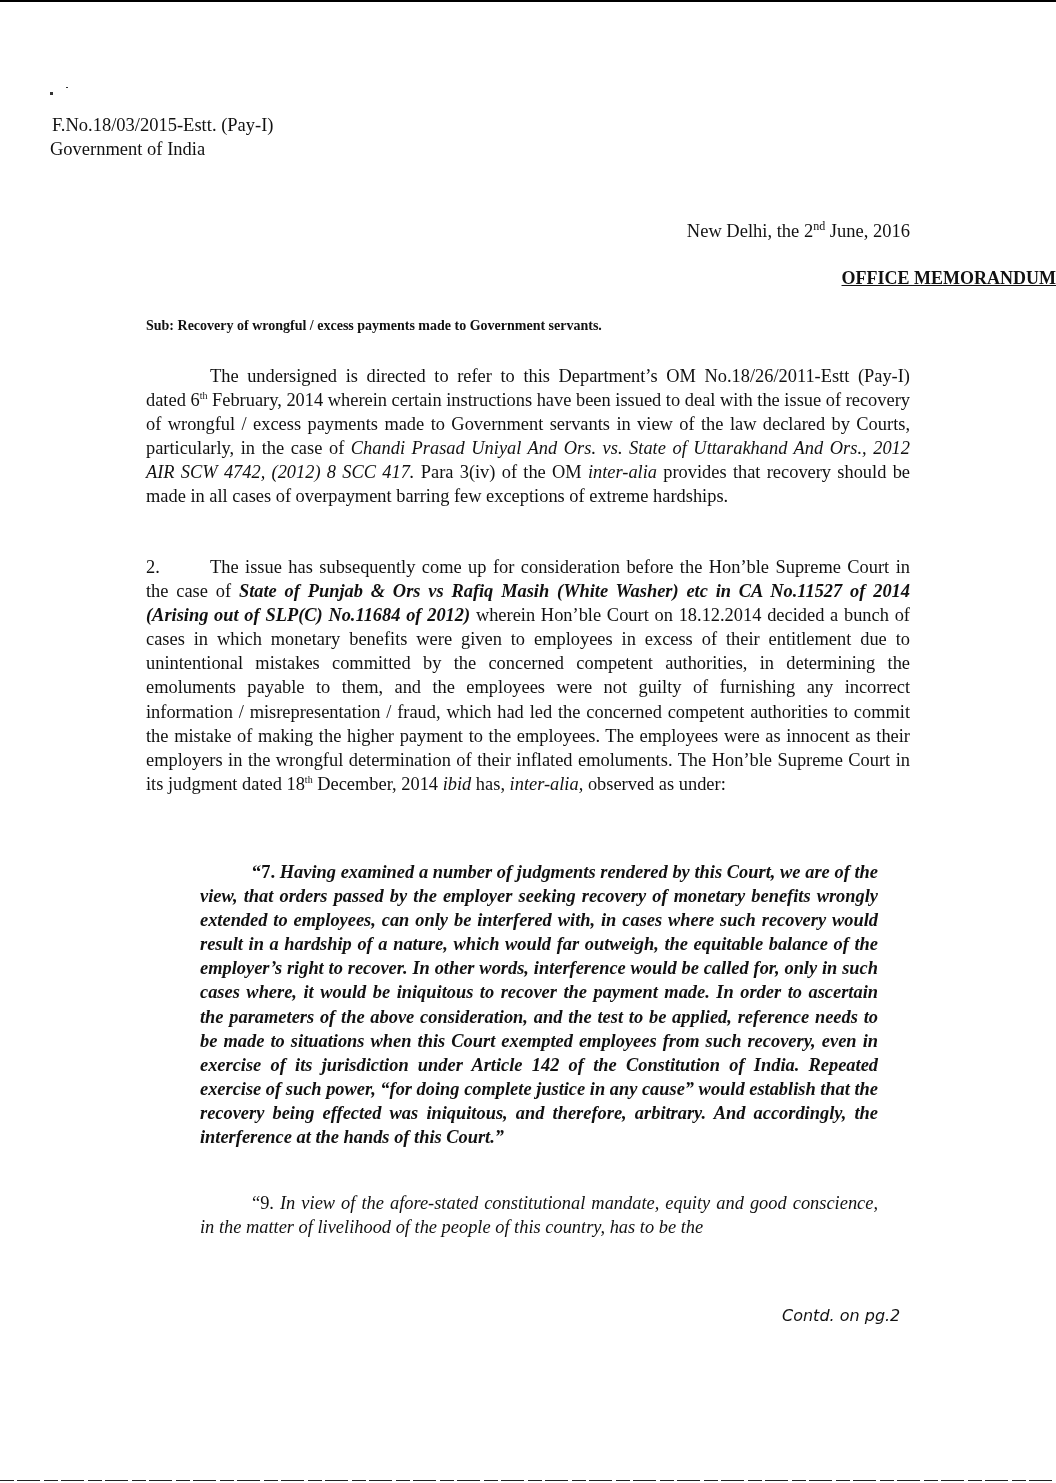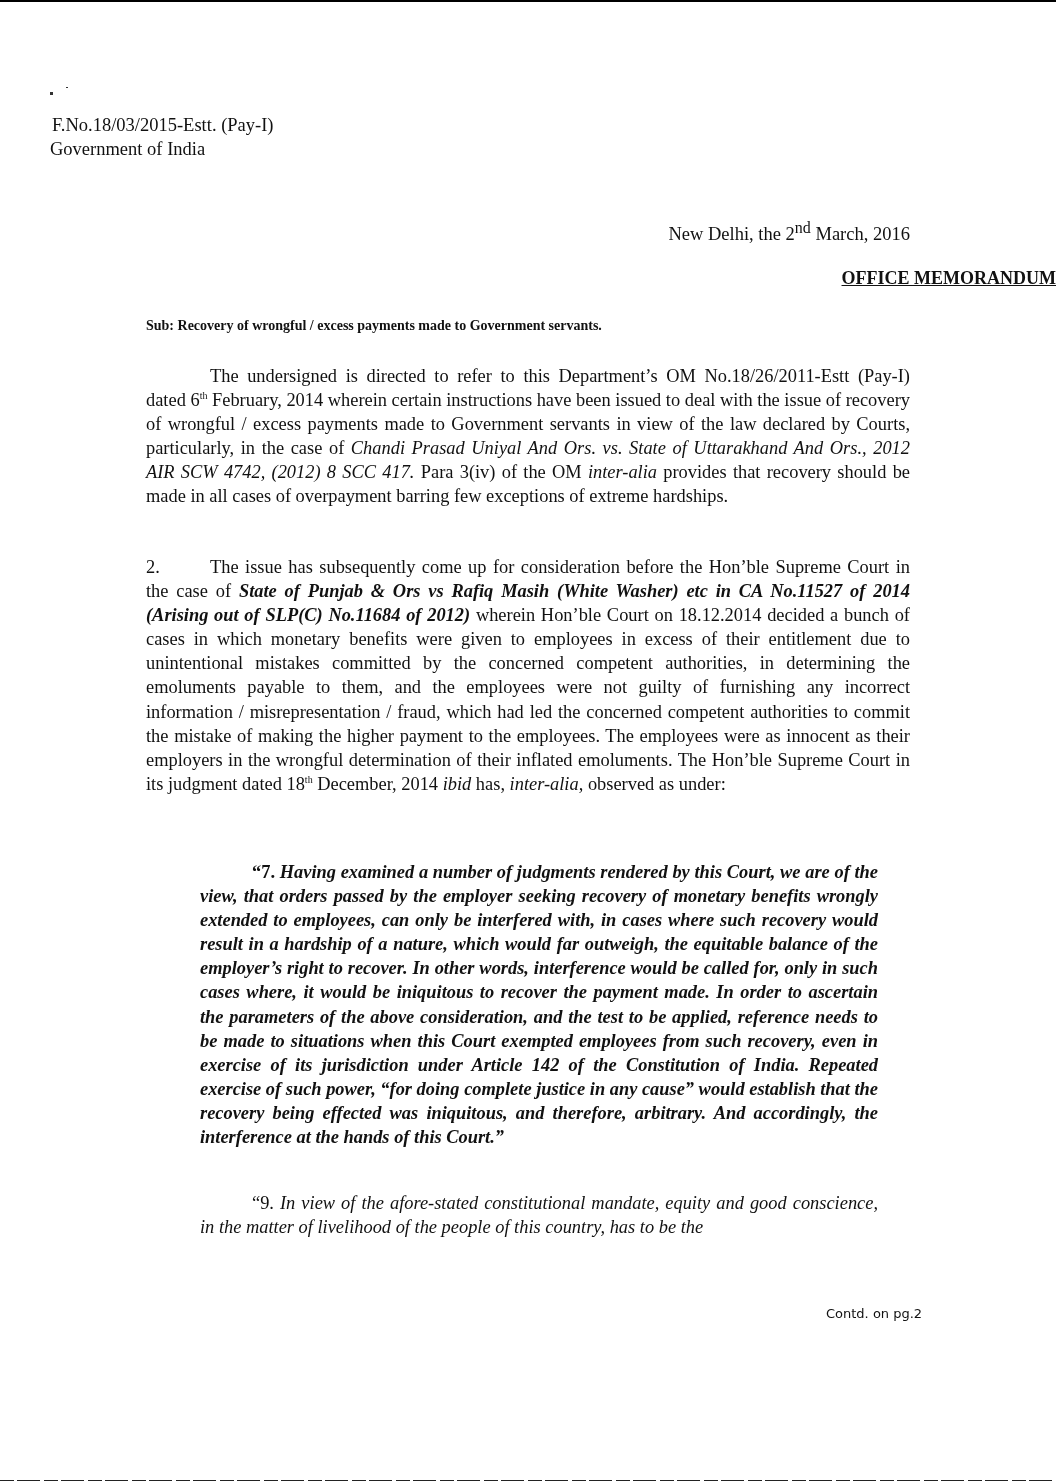--- a/index.html
+++ b/index.html
@@ -10,54 +10,54 @@
                    background: repeating-linear-gradient(90deg, #222 0 14px, #fff 14px 17px, #222 17px 40px, #fff 40px 44px); }
     .speck { position: absolute; background: #333; }
     .header { position: absolute; top: 113px; left: 0; width: 1056px; text-align: left;
               font-size: 18.5px; line-height: 24.3px; margin-left: 22px; }
     .header .line { display: block; }
     .header .l3 { margin-left: 28px; }
     .header .l1 { margin-left: 30px; }
     .header .l2 { margin-left: 28px; }
     .header .l4 { margin-left: 30px; }
     .date { position: absolute; top: 219px; right: 146px; font-size: 18.5px; }
-    .date sup { font-size: 16px; }
+    .date sup { font-size: 12px; }
     .om-title { position: absolute; top: 268px; left: 0; width: 1056px; text-align: right;
                 font-weight: bold; font-size: 18px; text-decoration: underline; padding-left: 72px; box-sizing: border-box; }
     .subject { position: absolute; top: 318px; left: 146px; font-weight: bold; font-size: 14px;
                font-family: "Liberation Serif", serif; }
     .para { position: absolute; left: 146px; width: 764px; font-size: 18.4px; line-height: 24.1px;
             text-align: justify; }
     .para .indent { display: inline-block; width: 64px; }
     .para sup { font-size: 10px; line-height: 0; }
     .p1 { top: 364px; }
     .p2 { top: 555px; }
     .quote { position: absolute; left: 200px; width: 678px; font-size: 18.4px; line-height: 24.1px;
              text-align: justify; font-style: italic; }
     .quote .lead { font-style: normal; }
     .quote .indent { display: inline-block; width: 52px; }
     .q1 { top: 860px; font-weight: bold; }
     .q2 { top: 1191px; }
     .contd { position: absolute; top: 1306px; left: 782px; font-family: "DejaVu Sans", sans-serif;
-             font-size: 13px; color: #111; margin-left: 44px; }
+             font-style: italic; font-size: 16px; color: #111; }
     .p-num { display: inline-block; width: 64px; font-style: normal; }
   </style>
 </head>
 <body>
 
 <div class="edge-top"></div>
 <div class="speck" style="left:50px;top:92px;width:3px;height:3px;"></div>
 <div class="speck" style="left:66px;top:87px;width:2px;height:1px;"></div>
 
 <div class="header">
   <span class="line l1">F.No.18/03/2015-Estt. (Pay-I)</span>
   <span class="line l2">Government of India</span>
 </div>
 
-<div class="date"><span>New Delhi, the 2</span><sup>nd</sup><span> March, 2016</span></div>
+<div class="date"><span>New Delhi, the 2</span><sup>nd</sup><span> June, 2016</span></div>
 
 <div class="om-title">OFFICE MEMORANDUM</div>
 
 <div class="subject">Sub: Recovery of wrongful / excess payments made to Government servants.</div>
 
 <div class="para p1"><span class="indent"></span><span>The undersigned is directed to refer to this Department’s OM No.18/26/2011-Estt (Pay-I) dated 6</span><sup>th</sup><span> February, 2014 wherein certain instructions have been issued to deal with the issue of recovery of wrongful / excess payments made to Government servants in view of the law declared by Courts, particularly, in the case of </span><i>Chandi Prasad Uniyal And Ors. vs. State of  Uttarakhand And Ors., 2012 AIR SCW 4742, (2012) 8 SCC 417.</i><span> Para 3(iv) of the OM </span><i>inter-alia</i><span> provides that recovery should be made in all cases of overpayment barring few exceptions of extreme hardships.</span></div>
 
 <div class="para p2"><span class="p-num">2.</span><span>The issue has subsequently come up for consideration before the Hon’ble Supreme Court in the case of </span><b><i>State of Punjab &amp; Ors vs  Rafiq Masih (White Washer) etc in CA No.11527 of 2014 (Arising out of SLP(C) No.11684 of 2012)</i></b><span> wherein Hon’ble Court on 18.12.2014 decided a bunch of cases in which monetary benefits were given to employees in excess of their entitlement due to unintentional mistakes committed by the concerned competent authorities, in determining the emoluments payable to them, and the employees were not guilty of furnishing any incorrect information / misrepresentation / fraud, which had led the concerned competent authorities to commit the mistake of making the higher payment to the employees.  The employees were as innocent as their employers in the wrongful determination of their inflated emoluments. The Hon’ble Supreme Court in its judgment dated 18</span><sup>th</sup><span> December, 2014 </span><i>ibid</i><span> has, </span><i>inter-alia,</i><span> observed as under:</span></div>
 
 <div class="quote q1"><span class="indent"></span><span class="lead">“7. </span><span>Having examined a number of judgments rendered by this Court, we are of the view, that orders passed by the employer seeking recovery of monetary benefits wrongly extended to employees, can only be interfered with, in cases where such recovery would result in a hardship of a nature, which would far outweigh, the equitable balance of the employer’s right to recover. In other words, interference would be called for, only in such cases where, it would be iniquitous to recover the payment made.  In order to ascertain the parameters of the above consideration, and the test to be applied, reference needs to be made to situations when this Court exempted employees from such recovery, even in exercise of its jurisdiction under Article 142 of the Constitution of India. Repeated exercise of such power, “for doing complete justice in any cause” would establish that the recovery being effected was iniquitous, and therefore, arbitrary. And accordingly, the interference at the hands of this Court.”</span></div>

